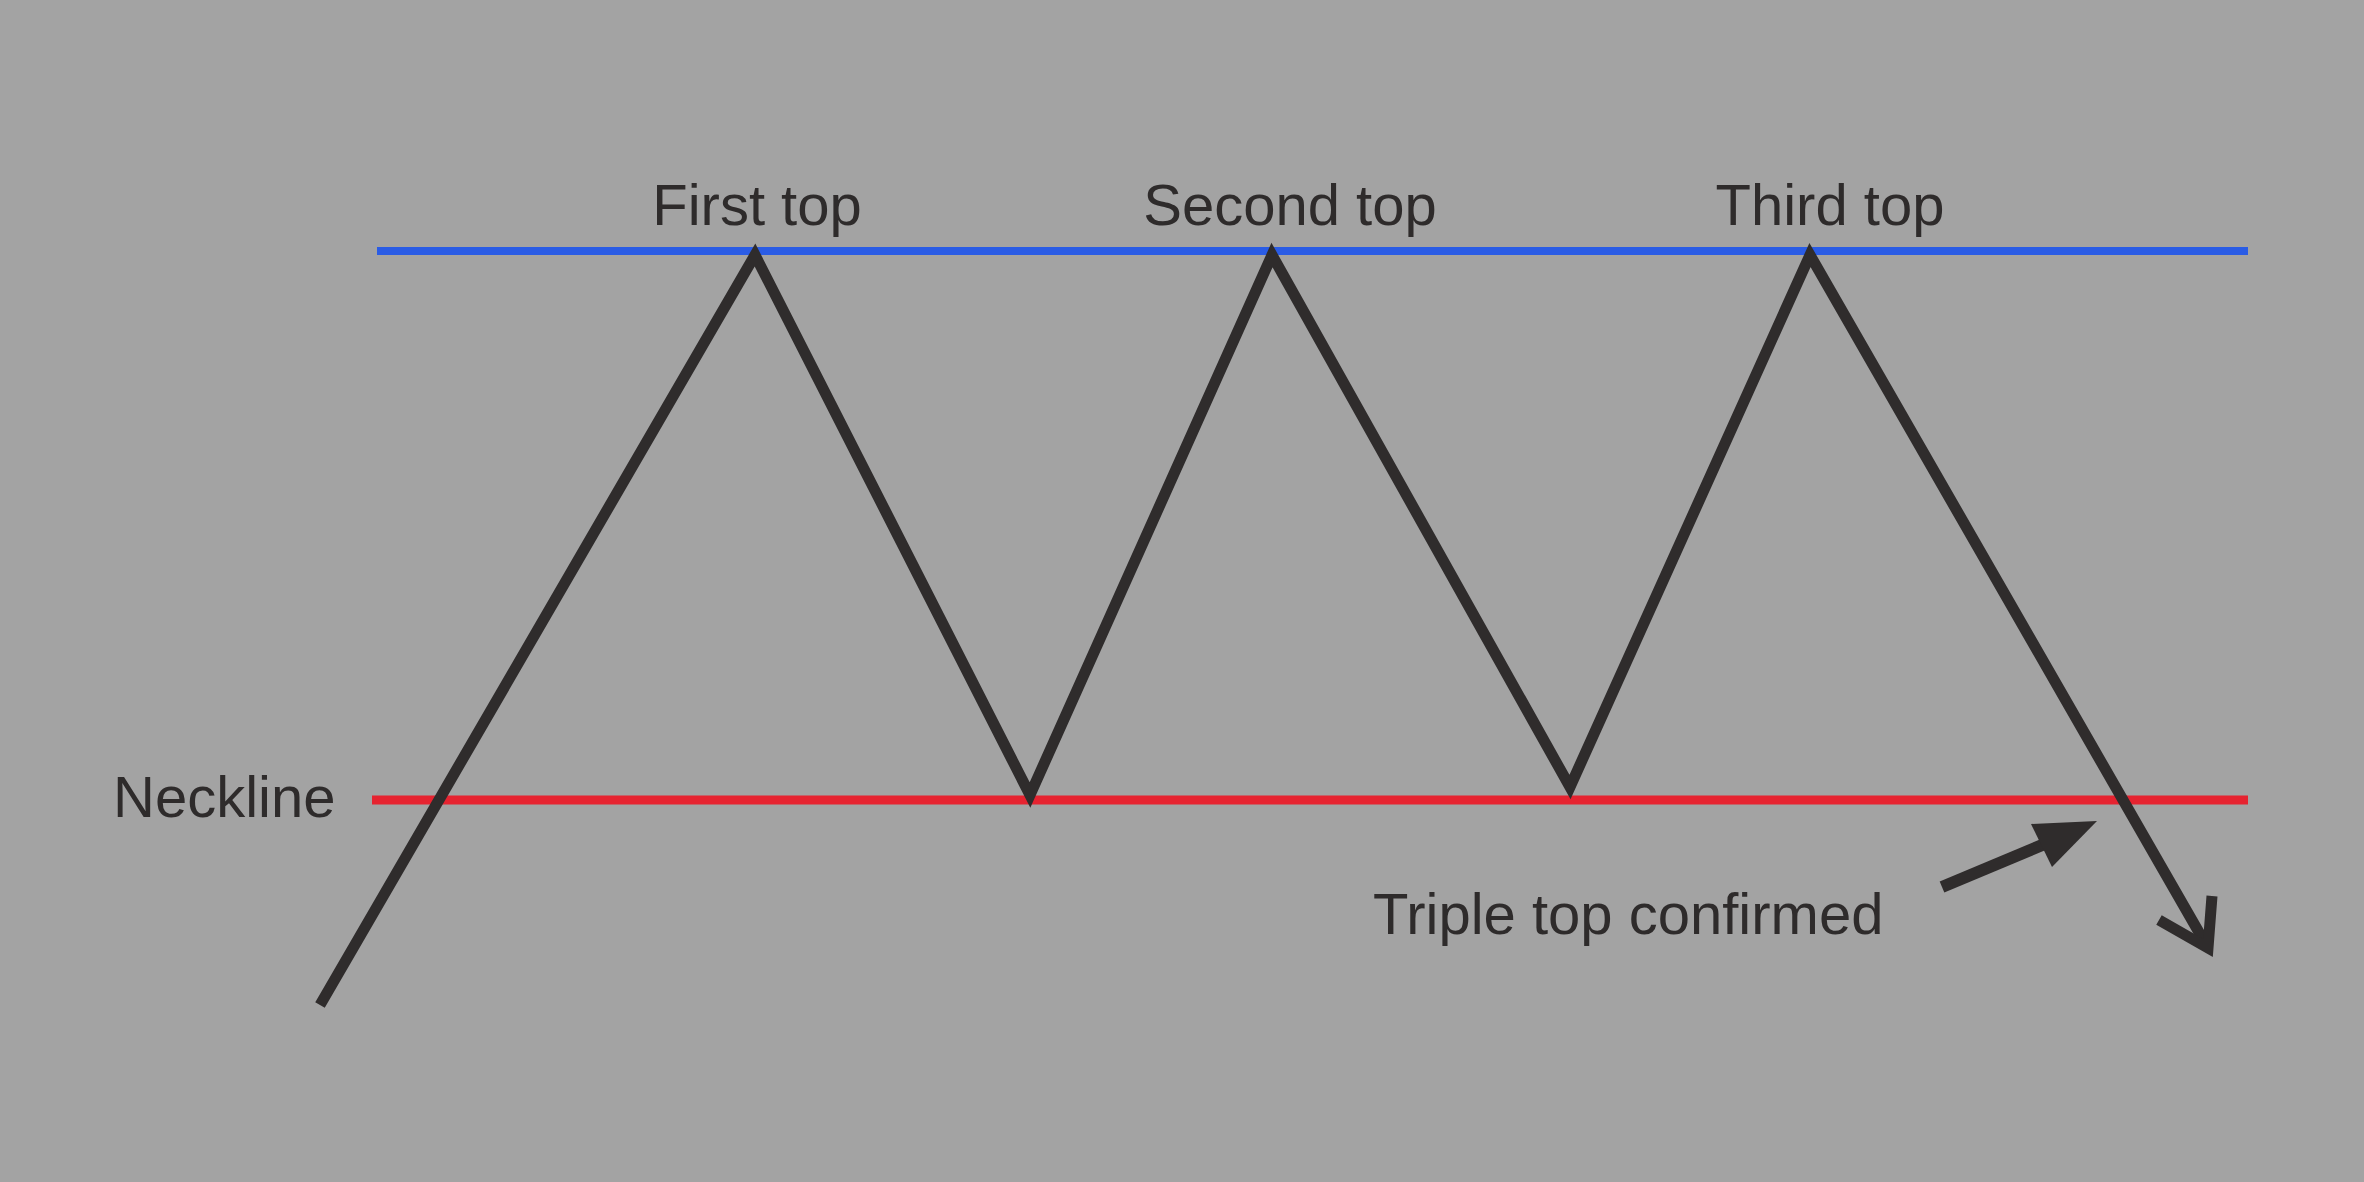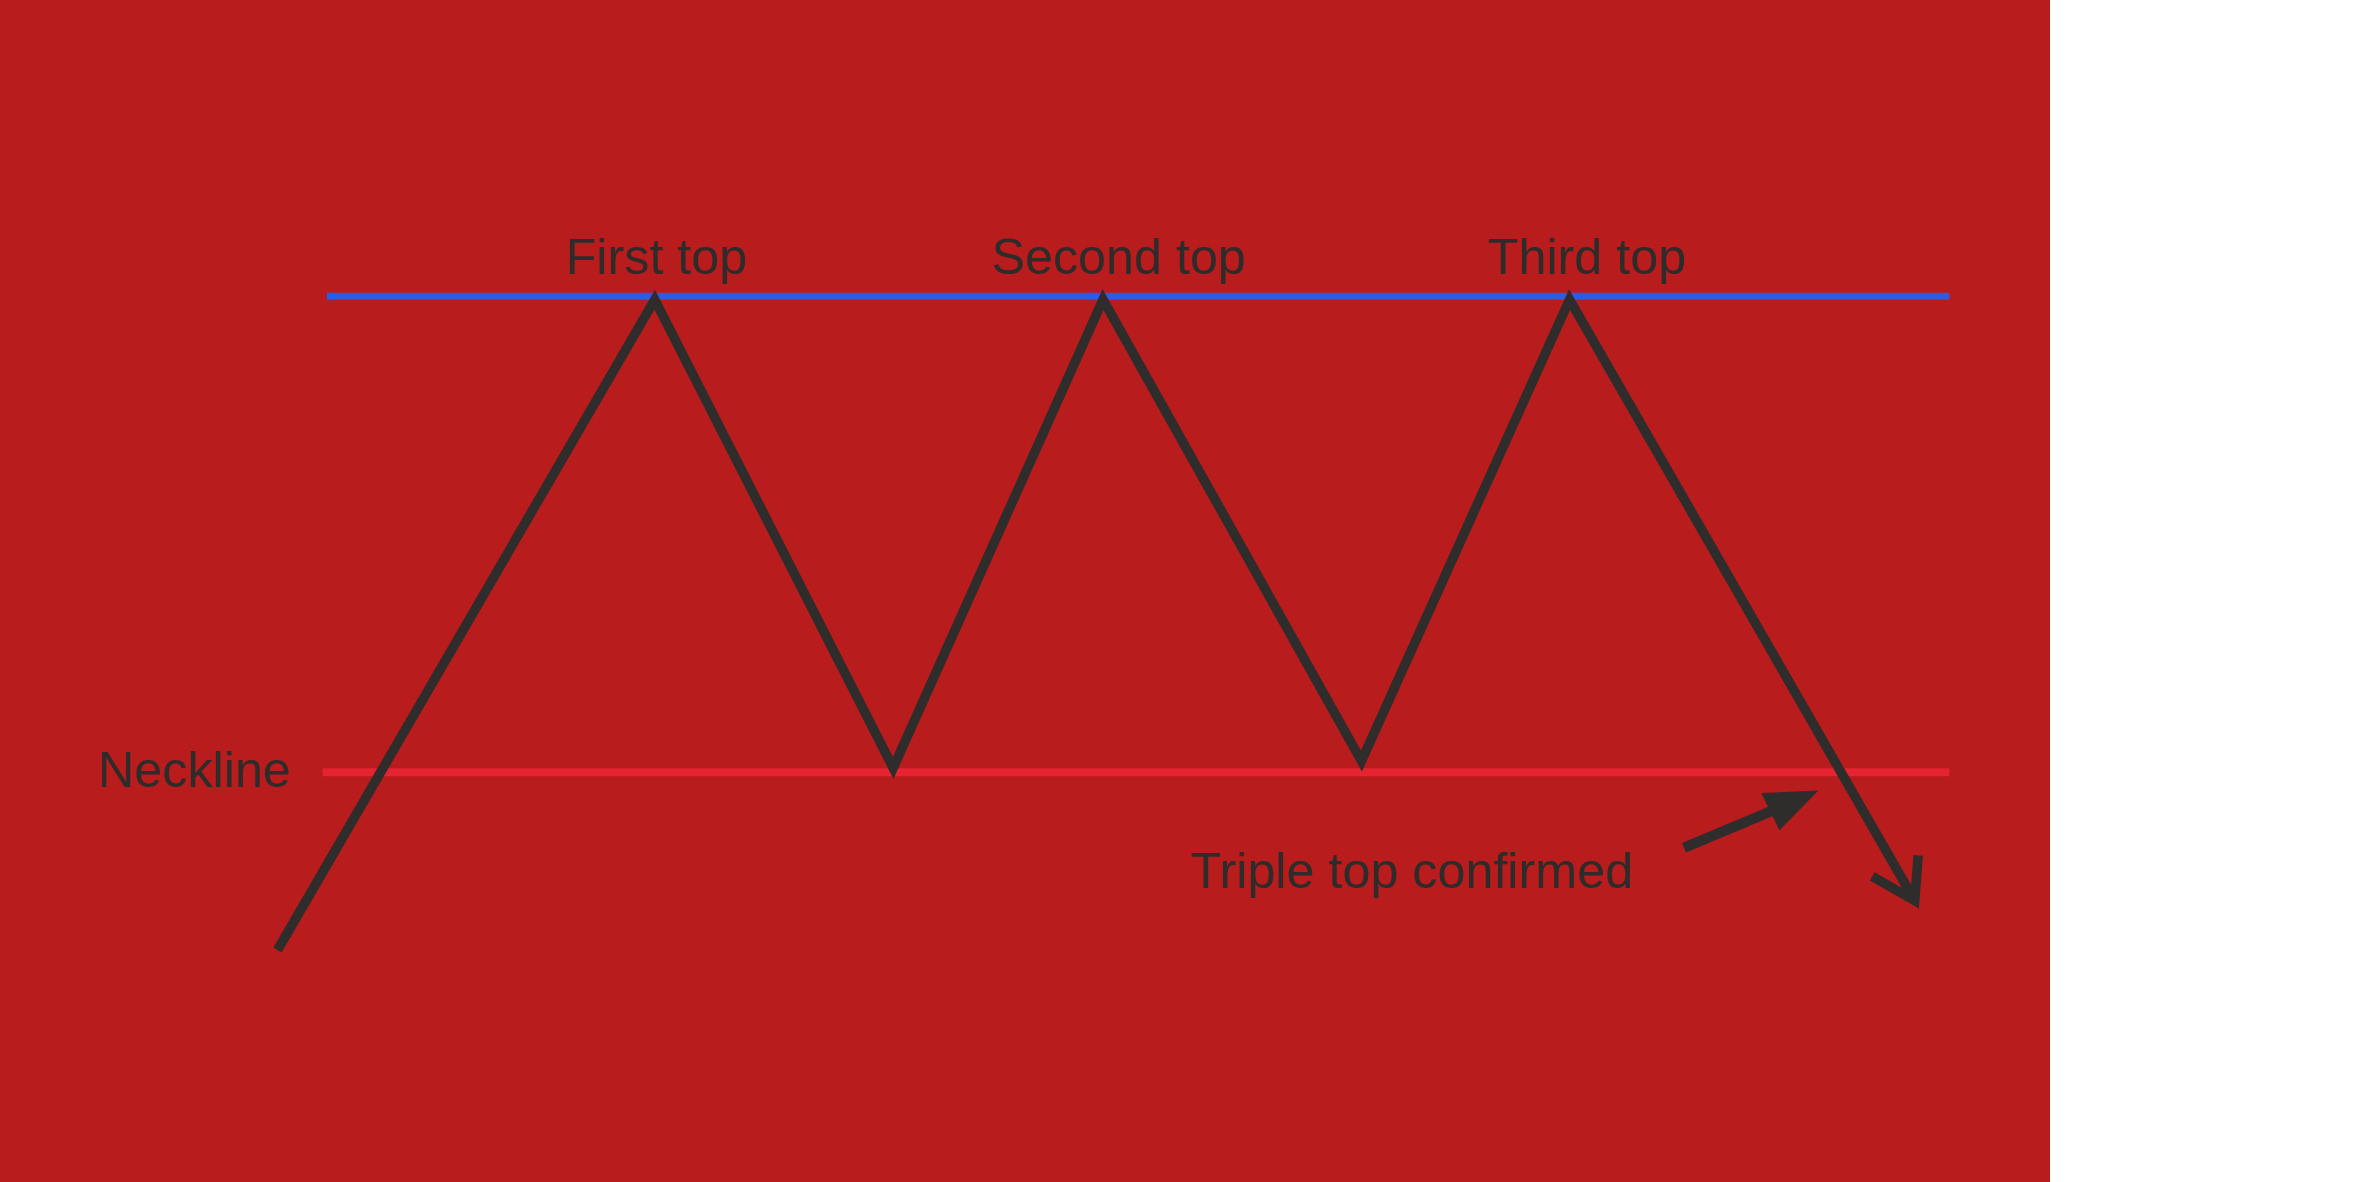--- a/index.html
+++ b/index.html
@@ -2,23 +2,23 @@
 <html><head>
 <meta charset="utf-8">
 <style>
   html, body {
     margin: 0;
     padding: 0;
     background: #ffffff;
   }
   .canvas {
     position: relative;
-    width: 2050px;
+    width: 2364px;
     height: 1182px;
-    background: #b91c1c;
+    background: #a3a3a3;
     overflow: hidden;
     font-family: "Liberation Sans", sans-serif;
     text-decoration: underline;
   }
   .canvas svg {
     position: absolute;
     inset: 0;
     width: 100%;
     height: 100%;
   }

